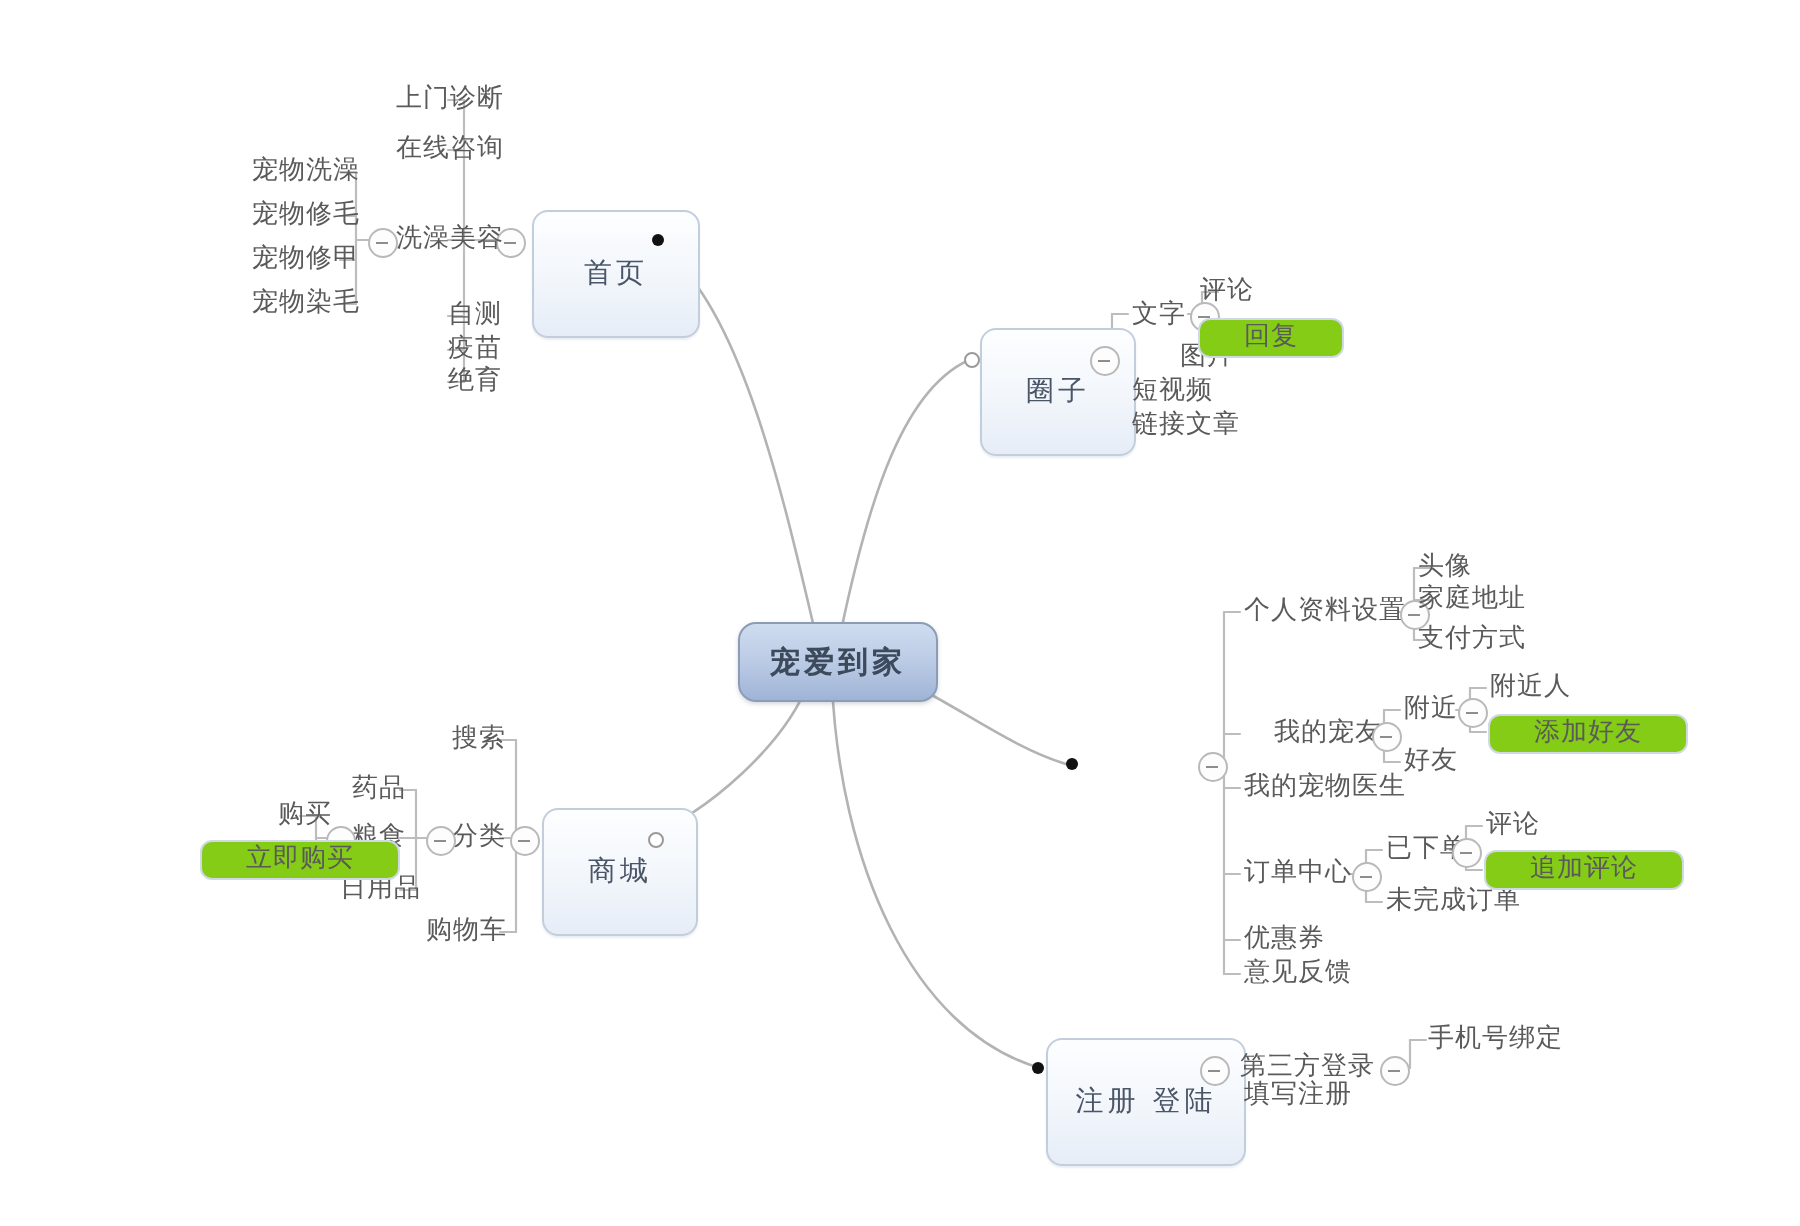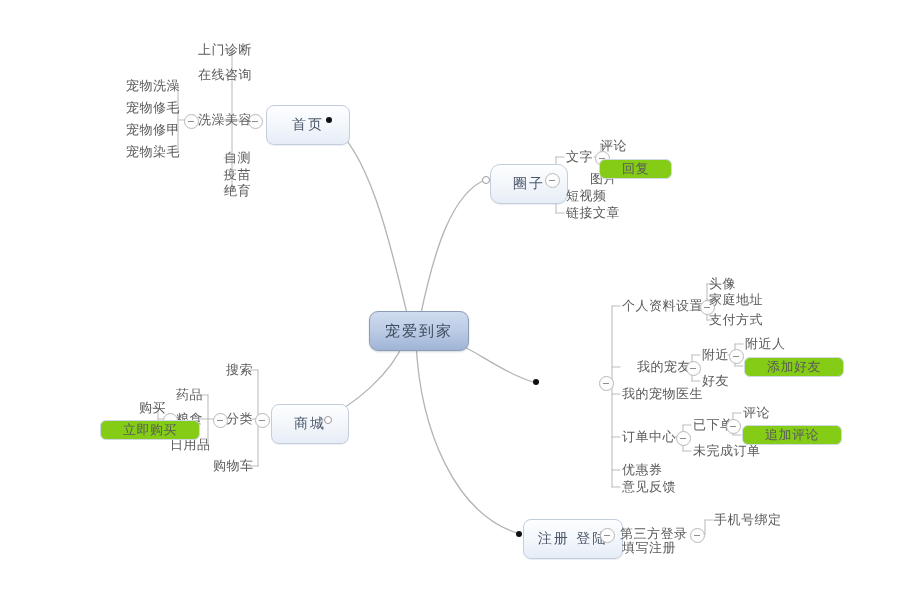--- a/index.html
+++ b/index.html
@@ -37,34 +37,34 @@
 
   
   .root{
     position:absolute;
     width:98px;height:38px;
     border-radius:9px;
     border:1px solid #8c9cb5;
     background:linear-gradient(to bottom,#cfdcef 0%,#bdcde6 45%,#9fb4d6 100%);
     box-shadow:0 1px 2px rgba(80,95,120,.25);
     display:flex;align-items:center;justify-content:center;
-    font-size:15px;color:#3d4a5c;font-weight:normal;letter-spacing:2px;
+    font-size:15px;color:#3d4a5c;font-weight:bold;letter-spacing:2px;
   }
 
   
   .l1{
     position:absolute;
     height:30px;
     border-radius:8px;
     border:1px solid #c3cedd;
     background:linear-gradient(to bottom,#fdfeff 0%,#f2f6fb 55%,#e6edf7 100%);
     box-shadow:0 1px 1px rgba(120,135,160,.15);
     display:flex;align-items:center;justify-content:center;
     font-size:14px;color:#4a5668;letter-spacing:2px;
-    padding:4px 12px;
+    padding:16px 12px;
   }
 
   
   .toggle{
     position:absolute;
     width:13px;height:13px;
     border:1px solid #b9b9b9;
     border-radius:50%;
     background:#fdfdfd;
   }
@@ -205,21 +205,21 @@
   <div class="toggle" style="left:184px;top:114px;"></div>
   <div class="node leaf" style="left:224px;top:150px;">自测</div>
   <div class="node leaf" style="left:224px;top:167px;">疫苗</div>
   <div class="node leaf" style="left:224px;top:183px;">绝育</div>
 
   <div class="node leaf" style="left:126px;top:78px;">宠物洗澡</div>
   <div class="node leaf" style="left:126px;top:100px;">宠物修毛</div>
   <div class="node leaf" style="left:126px;top:122px;">宠物修甲</div>
   <div class="node leaf" style="left:126px;top:144px;">宠物染毛</div>
 
-  <div class="l1" style="left:490px;top:164px;width:52px;border-radius:10px;">圈子</div>
+  <div class="l1" style="left:490px;top:164px;width:52px;">圈子</div>
   <div class="dot-open" style="left:482px;top:176px;"></div>
   <div class="toggle" style="left:545px;top:173px;"></div>
 
   <div class="node leaf" style="left:566px;top:149px;font-family:Liberation Serif, serif;">文字</div>
   <div class="toggle" style="left:595px;top:151px;"></div>
   <div class="node leaf" style="left:566px;top:171px;margin-left:24px;">图片</div>
   <div class="node leaf" style="left:566px;top:188px;">短视频</div>
   <div class="node leaf" style="left:566px;top:205px;">链接文章</div>
 
   <div class="node leaf" style="left:600px;top:138px;">评论</div>

